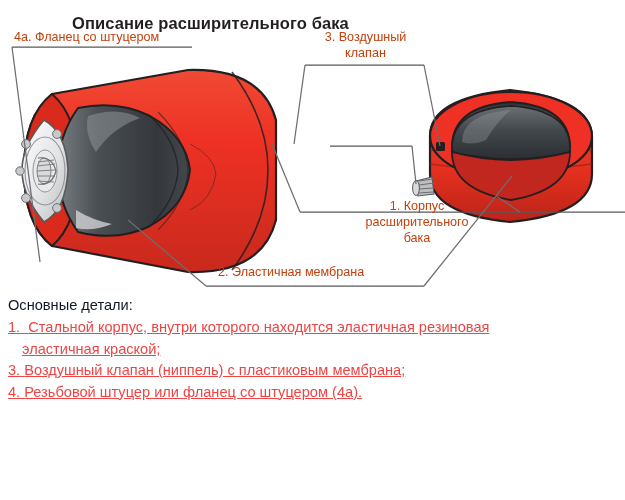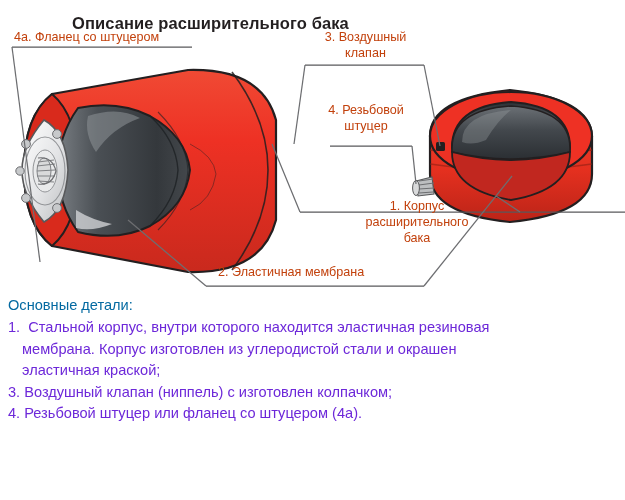--- a/index.html
+++ b/index.html
@@ -27,22 +27,22 @@
     line-height:15.5px;white-space:pre-line;
   }
   .lbl-flange{left:14px;top:30px;}
   .lbl-valve{left:308px;top:30px;text-align:center;width:115px;}
   .lbl-thread{left:306px;top:103px;text-align:center;width:120px;}
   .lbl-body{left:336px;top:198px;text-align:center;width:112px;line-height:16px;margin-left:25px;}
   .lbl-membrane{left:218px;top:265px;}
 
   
   .body-text{position:absolute;left:8px;top:295px;width:612px;}
-  .bt-head{font-size:14.6px;color:#0369a1;line-height:21px;margin-bottom:1px;}
-  .bt-item{font-size:14.6px;color:#6d28d9;line-height:21.5px;}
+  .bt-head{font-size:14.6px;color:#0f172a;line-height:21px;margin-bottom:1px;}
+  .bt-item{font-size:14.6px;color:#ef4444;line-height:21.5px;text-decoration:underline;}
   .bt-item .ln{display:block;}
   .ind2{padding-left:14px;}
 </style>
 </head>
 <body>
 
 <div class="page">
 
   <div class="title">Описание расширительного бака</div>
 
@@ -168,39 +168,36 @@
         <line x1="206" y1="262" x2="424" y2="262" stroke="#58595b"></line>
         <path d="M206 262 L128 196"></path>
         <path d="M424 262 L512 152"></path>
       </g>
     </svg>
   </div>
 
   <div class="lbl lbl-flange">4а. Фланец со штуцером</div>
   <div class="lbl lbl-valve">3. Воздушный
 клапан</div>
-  <div class="lbl lbl-thread">4. Резьбовой
-штуцер</div>
   <div class="lbl lbl-body">1. Корпус
 расширительного
 бака</div>
   <div class="lbl lbl-membrane">2. Эластичная мембрана</div>
 
   <div class="body-text">
     <div class="bt-head">Основные детали:</div>
 
     <div class="bt-item">
       <span class="ln"><span>1.</span>&nbsp; <span>Стальной корпус, внутри которого находится эластичная резиновая</span></span>
-      <span class="ln ind2">мембрана. Корпус изготовлен из углеродистой стали и окрашен</span>
       <span class="ln ind2">эластичная краской;</span>
     </div>
 
 
     <div class="bt-item">
-      <span class="ln"><span>3.</span> <span>Воздушный клапан (ниппель) с изготовлен колпачком;</span></span>
+      <span class="ln"><span>3.</span> <span>Воздушный клапан (ниппель) с пластиковым мембрана;</span></span>
     </div>
 
     <div class="bt-item">
       <span class="ln"><span>4.</span> <span>Резьбовой штуцер или фланец со штуцером (4а).</span></span>
     </div>
   </div>
 
 </div>
 
 </body></html>

